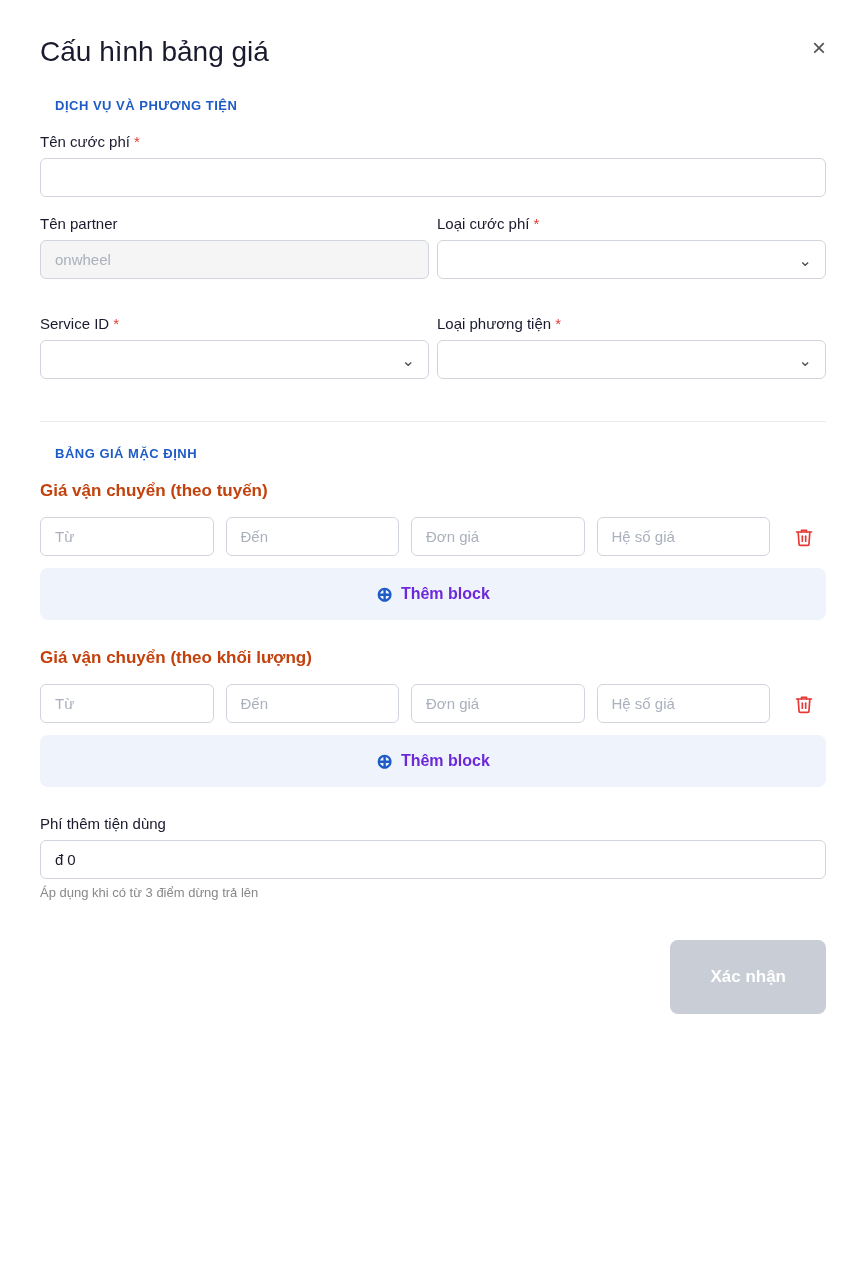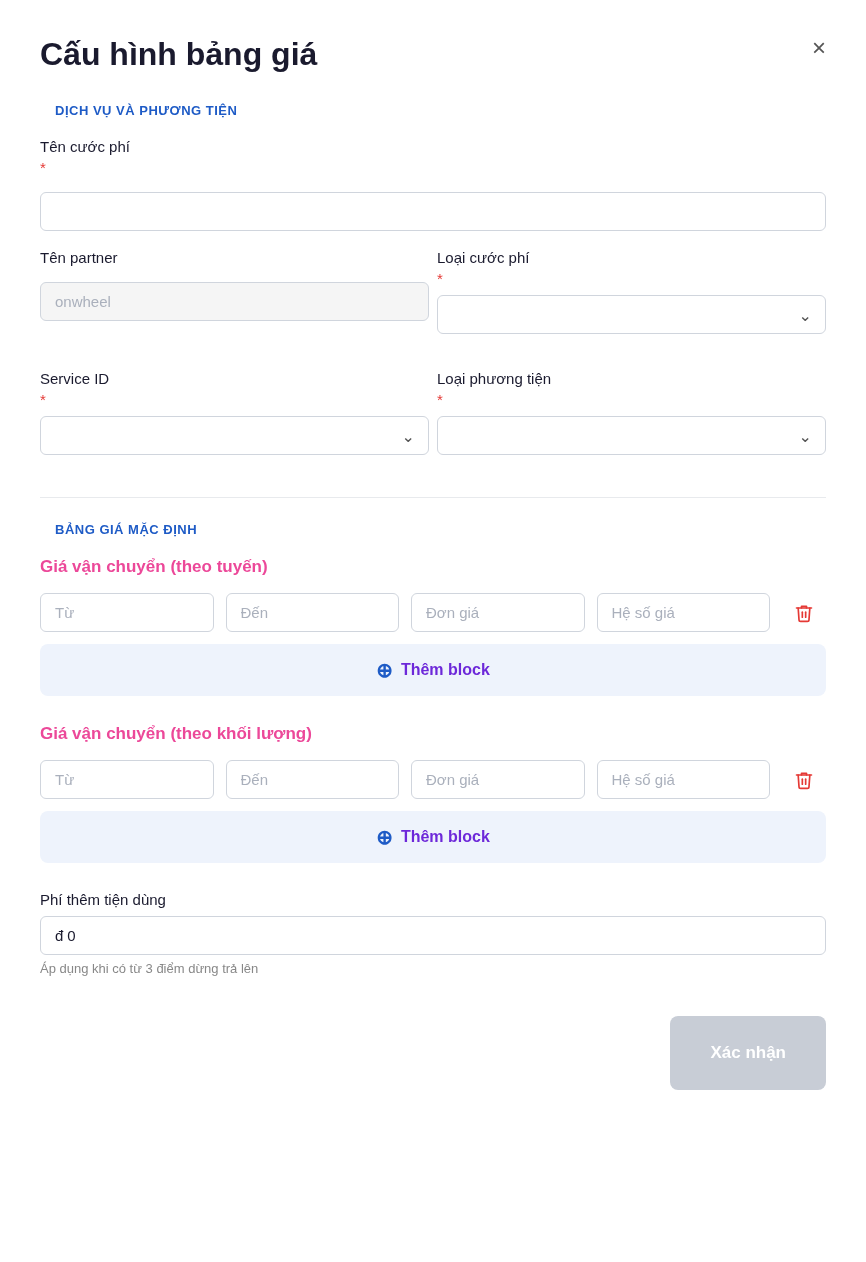--- a/index.html
+++ b/index.html
@@ -18,22 +18,22 @@
       padding: 36px 40px 40px 40px;
       position: relative;
     }
     .modal-header {
       display: flex;
       justify-content: space-between;
       align-items: flex-start;
       margin-bottom: 30px;
     }
     .modal-title {
-      font-size: 32px;
-      font-weight: 700;
+      font-size: 28px;
+      font-weight: 400;
       color: #1a1a2e;
     }
     .close-btn {
       background: none;
       border: none;
       cursor: pointer;
       font-size: 24px;
       color: #555;
       padding: 0;
       line-height: 1;
@@ -50,36 +50,34 @@
     .field-group {
       margin-bottom: 18px;
     }
     .field-label {
       font-size: 15px;
       color: #1a1a2e;
       margin-bottom: 8px;
       display: flex;
       align-items: flex-start;
       gap: 4px;
-      flex-direction: column;
     }
     .required {
       color: #e53935;
       font-size: 15px;
     }
     .input-field {
       width: 100%;
       border: 1.5px solid #d0d5dd;
       border-radius: 6px;
       padding: 10px 14px;
       font-size: 15px;
       color: #1a1a2e;
       background: #fff;
       outline: none;
-      margin-top: 8px;
     }
     .input-field::placeholder {
       color: #aab0bc;
     }
     .input-field:disabled {
       background: #f5f5f5;
       color: #aaa;
     }
     .two-col {
       display: grid;
@@ -112,21 +110,21 @@
       color: #555;
     }
     .divider {
       border: none;
       border-top: 1.5px solid #e8eaed;
       margin: 24px 0;
     }
     .subsection-title {
       font-size: 17px;
       font-weight: 700;
-      color: #ec4899;
+      color: #c2410c;
       margin-bottom: 16px;
     }
     .row-fields {
       display: grid;
       grid-template-columns: 1fr 1fr 1fr 1fr 44px;
       gap: 12px;
       align-items: center;
       margin-bottom: 12px;
     }
     .row-input {

